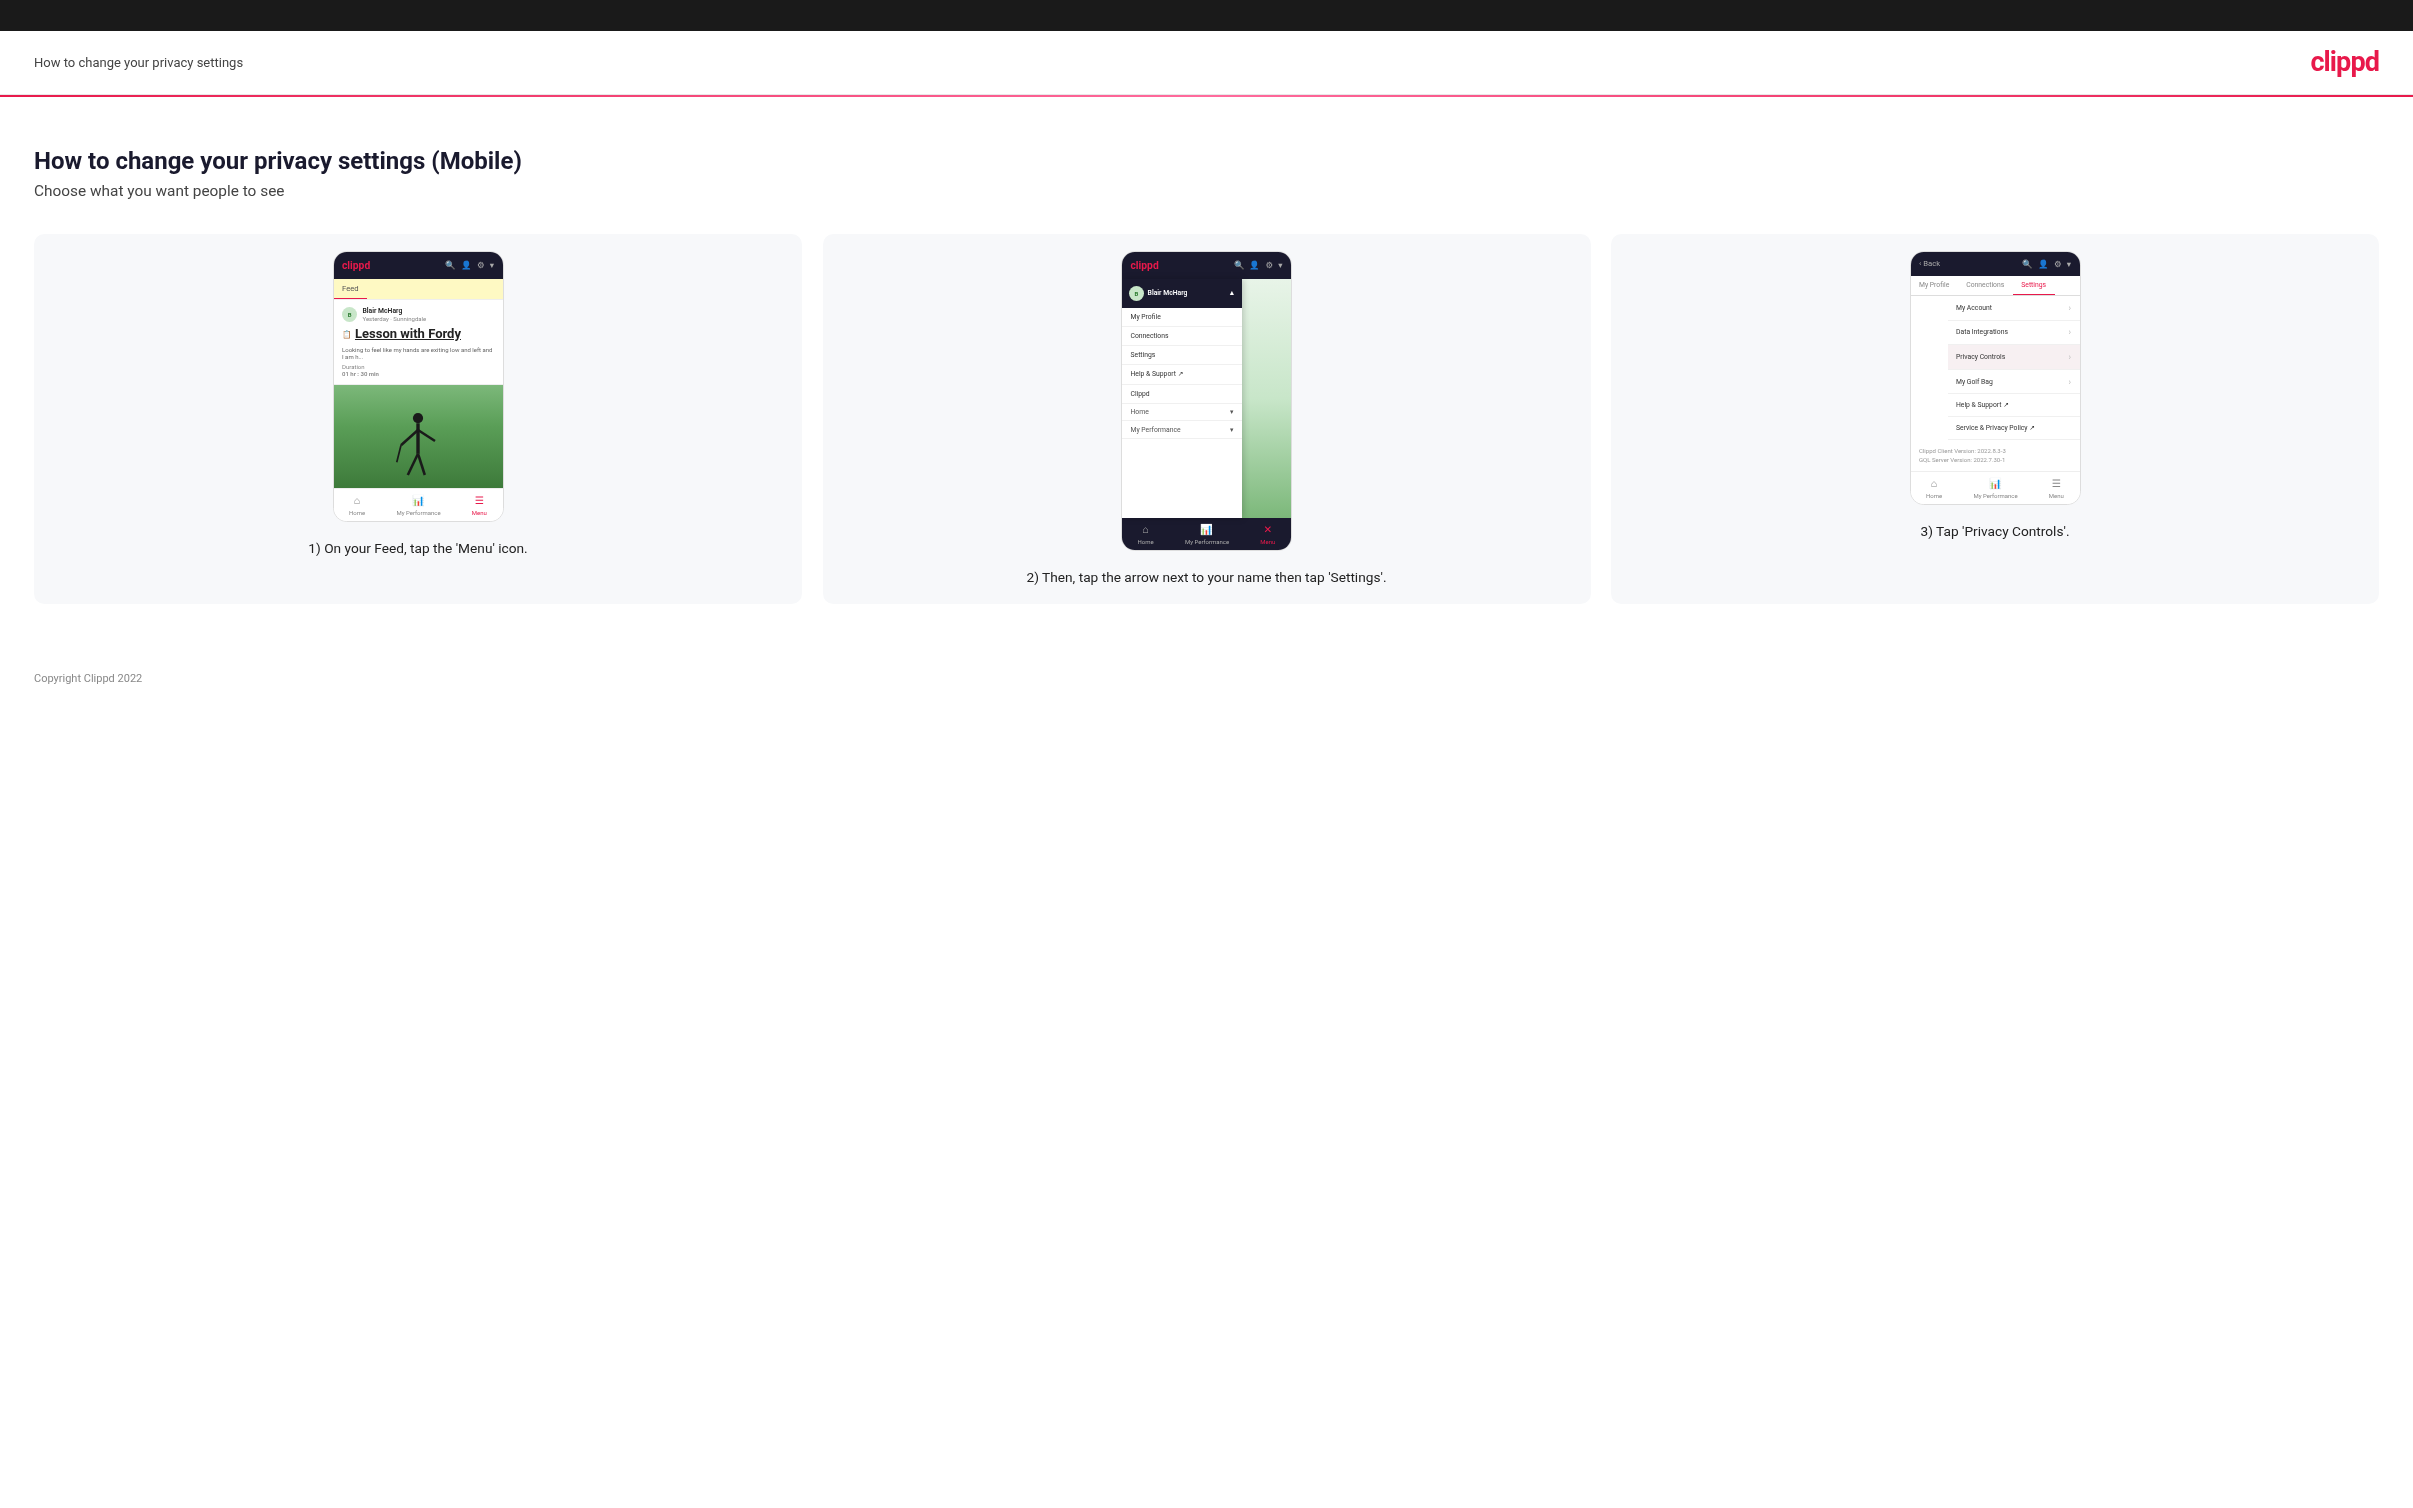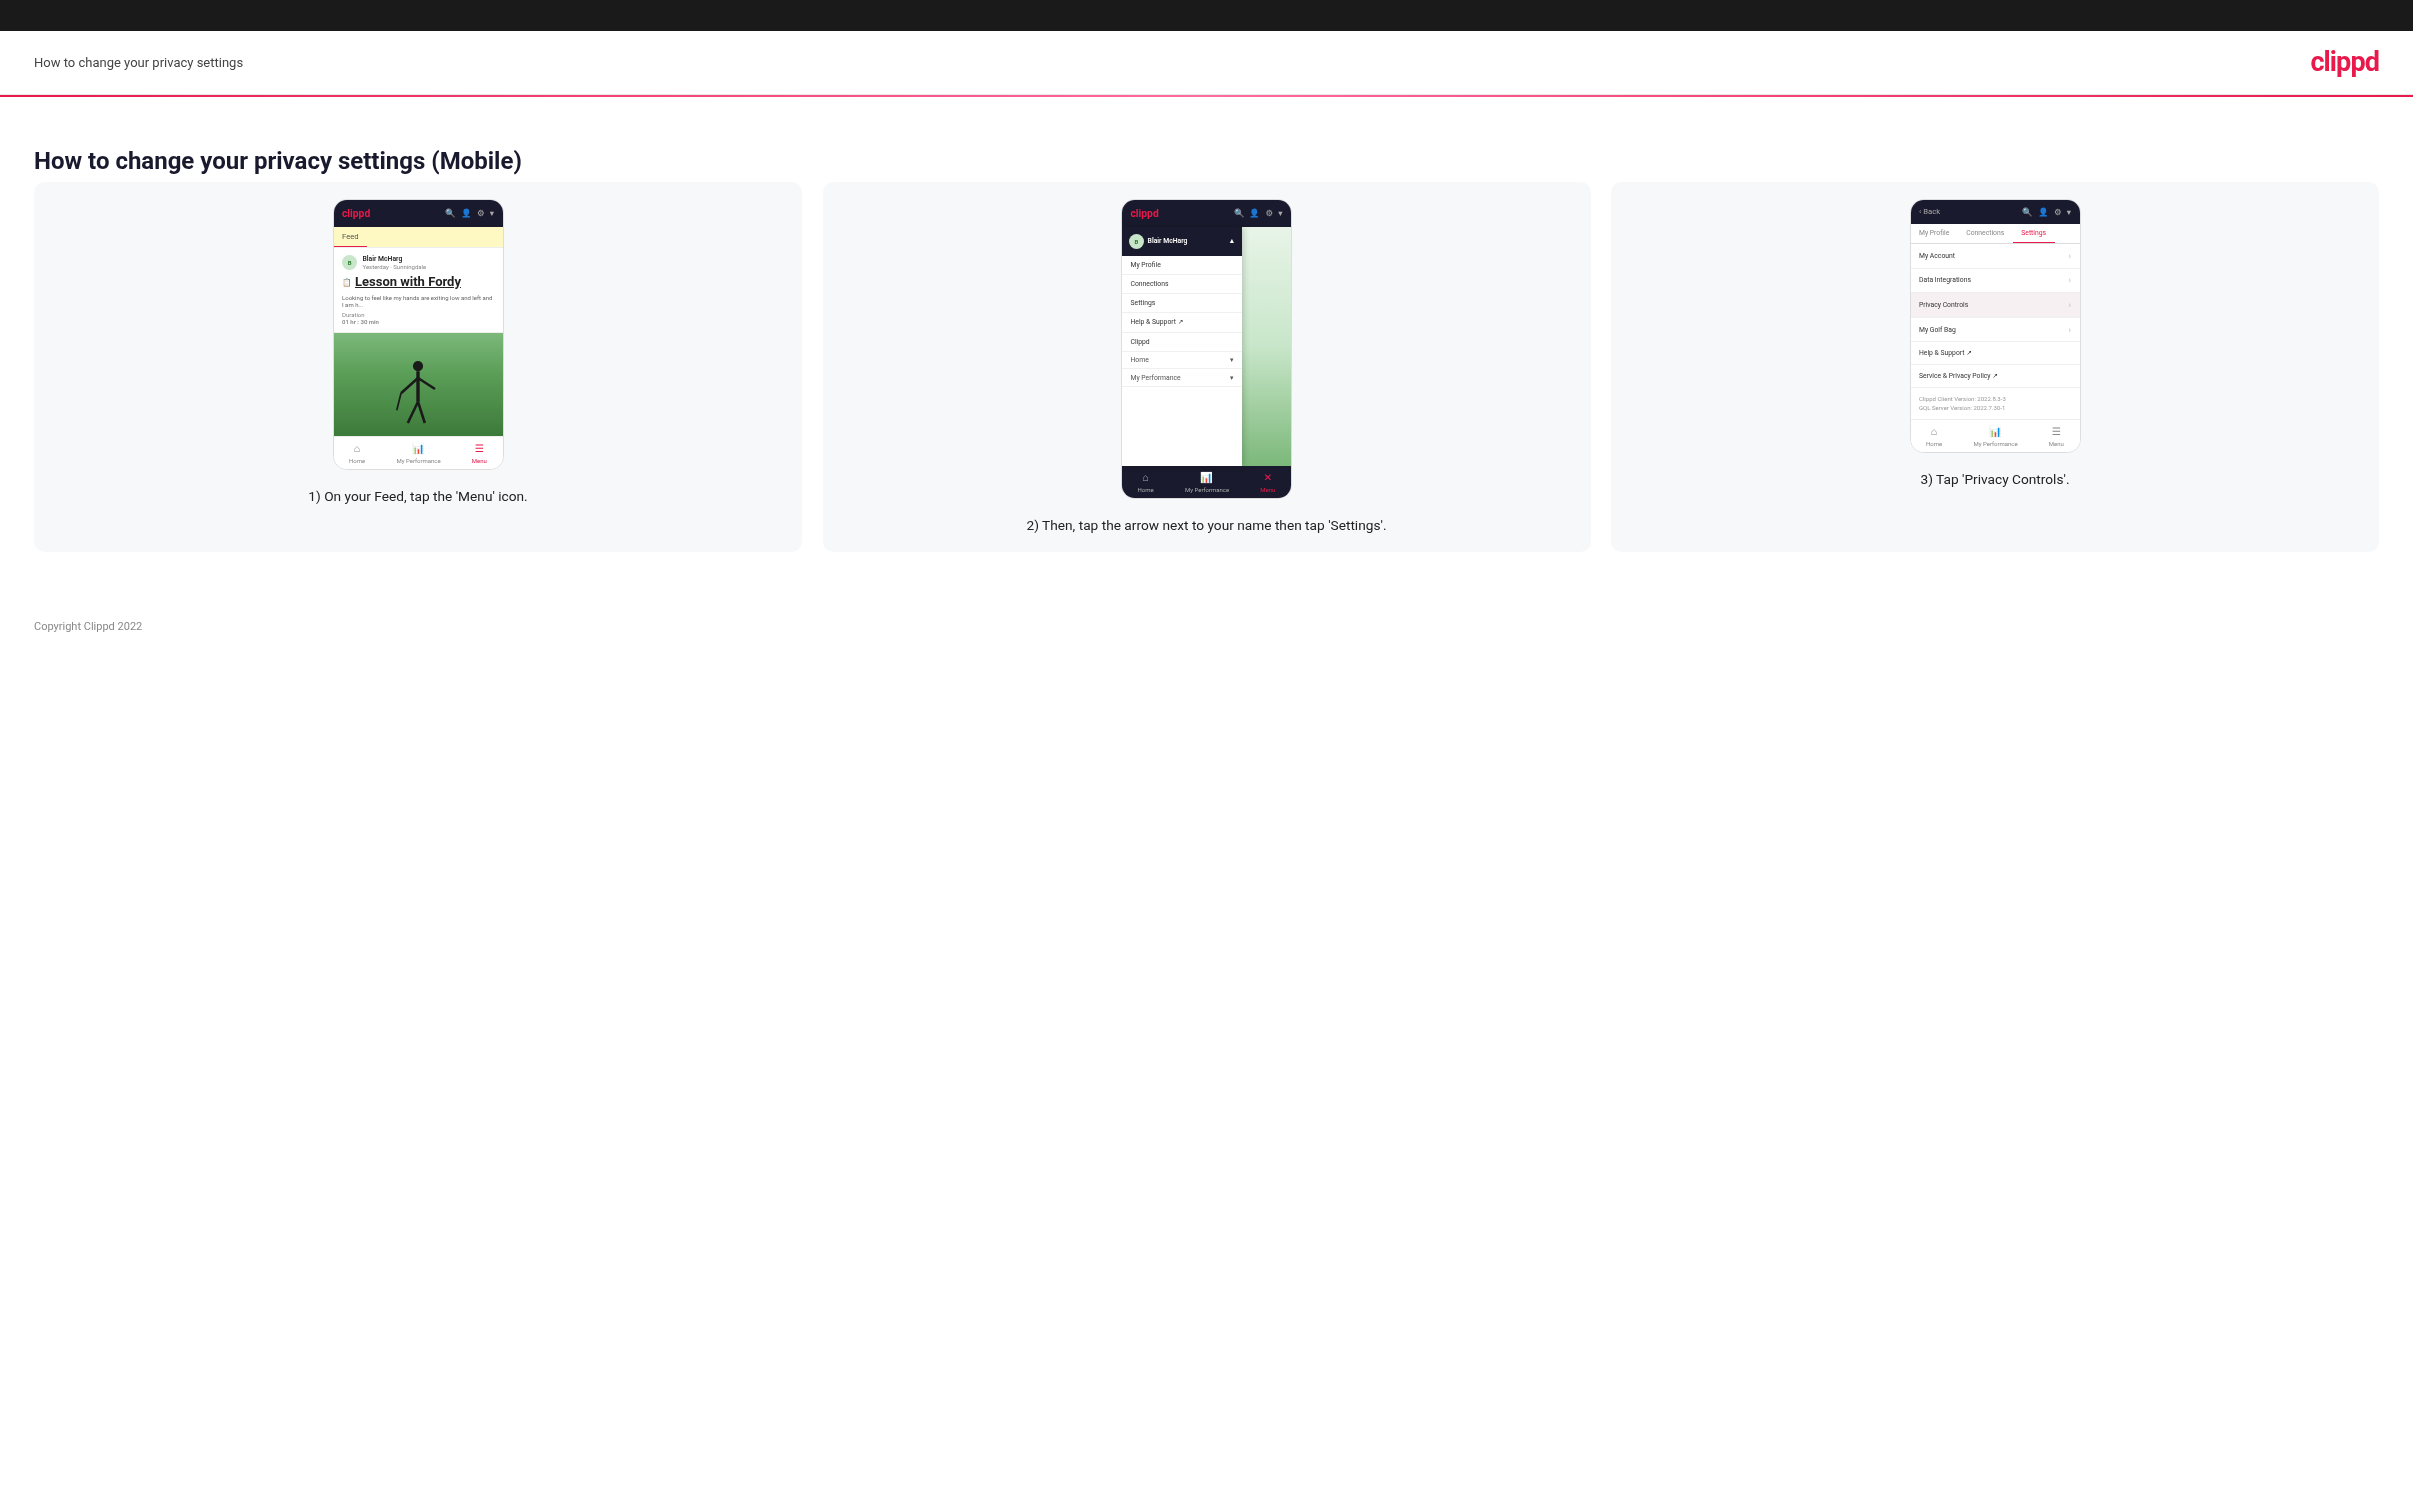--- a/index.html
+++ b/index.html
@@ -278,20 +278,21 @@
       font-size: 6.8px;
       color: #888;
       cursor: pointer;
     }
     .phone3-tab.active {
       color: #e8194b;
       border-bottom: 1.7px solid #e8194b;
     }
     .phone3-list {
       background: #fff;
+      padding-left: 37px;
     }
     .phone3-list-item {
       display: flex;
       align-items: center;
       justify-content: space-between;
       padding: 6.8px 8.5px;
       border-bottom: 0.9px solid #f0f0f0;
       font-size: 6.8px;
       color: #333;
     }
@@ -326,20 +327,21 @@
 <div class="top-bar"></div>
 
 <div class="header">
   <span class="header-title">How to change your privacy settings</span>
   <span class="logo">clippd</span>
 </div>
 <div class="header-line"></div>
 
 <div class="main-content">
   <h1 class="page-heading">How to change your privacy settings (Mobile)</h1>
+  <p class="page-subheading">Choose what you want people to see</p>
 
   <div class="steps-grid">
 
     <div class="step-card">
       <div class="phone-mockup">
 
         <div class="phone1-header">
           <span class="phone1-logo">clippd</span>
           <div class="phone1-icons">
             <span>🔍</span>

